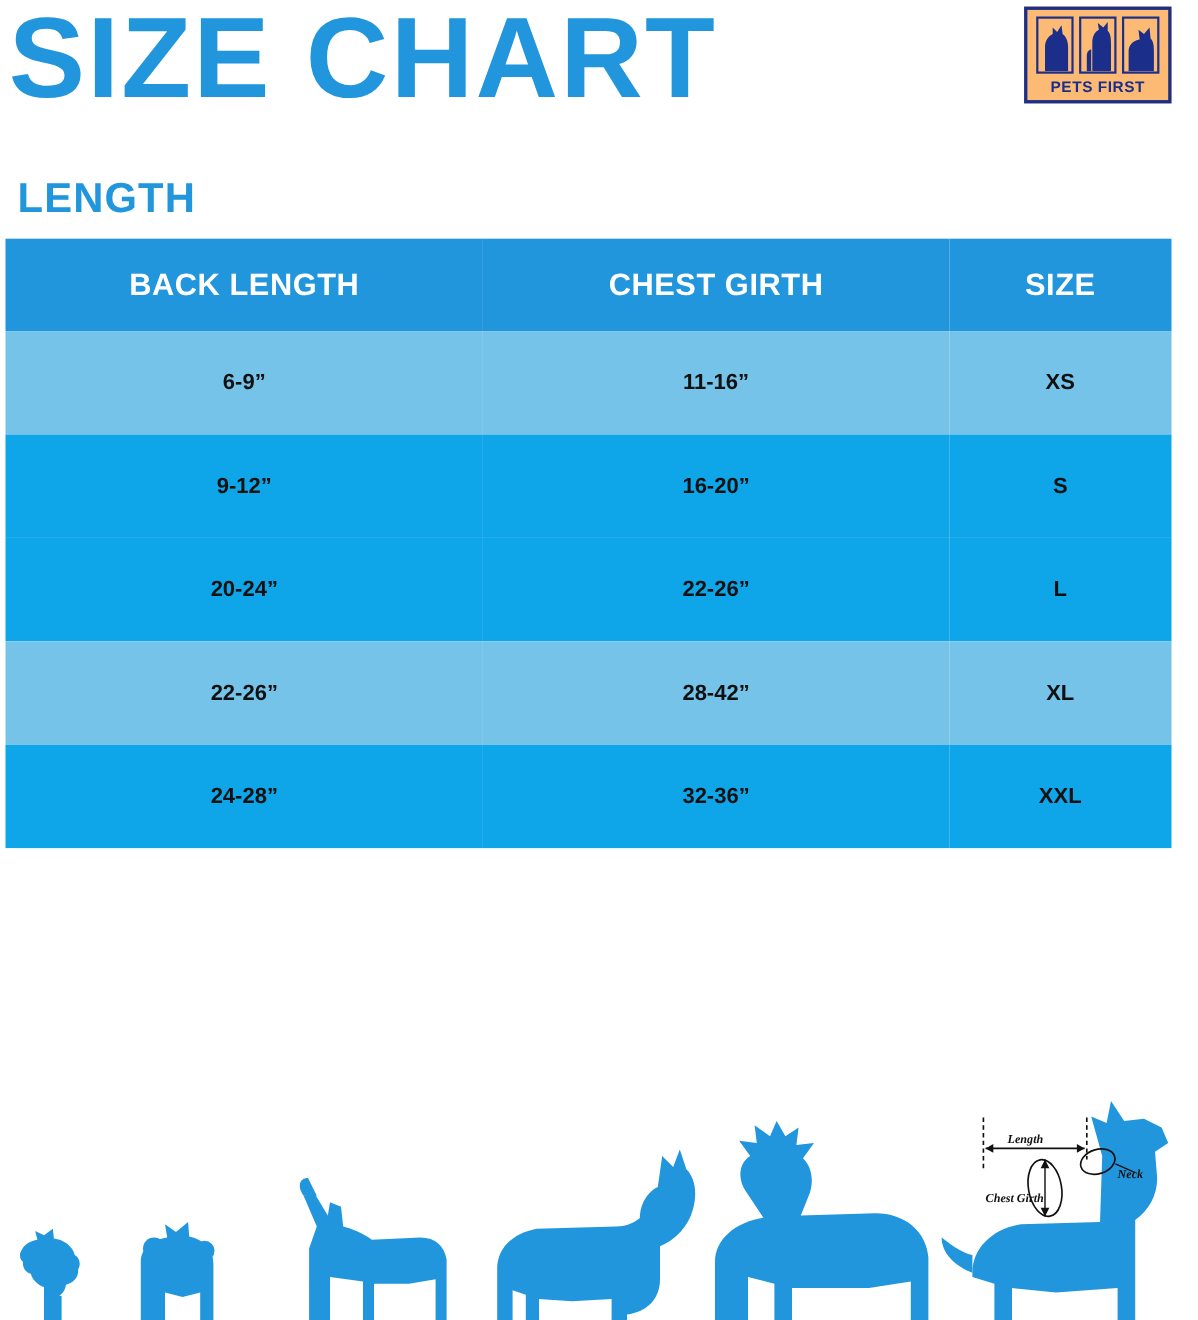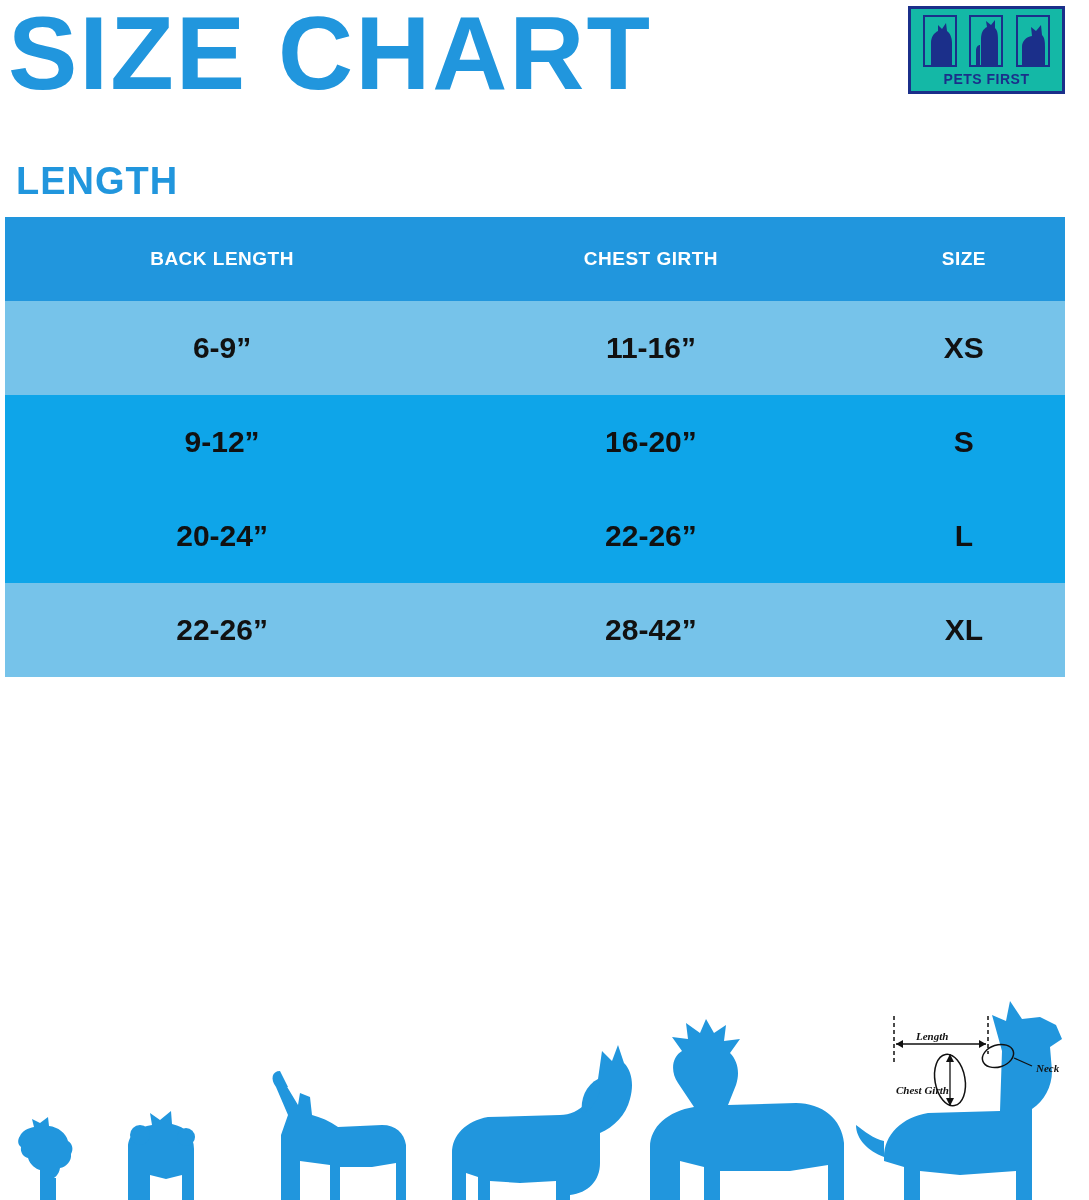--- a/index.html
+++ b/index.html
@@ -32,25 +32,25 @@
     line-height: 118px;
     font-stretch: condensed;
     transform: scaleX(1.0);
     transform-origin: left center;
     white-space: nowrap;
   }
   .logo {
     position: absolute;
     right: 24px;
     top: 6px;
-    width: 157px;
+    width: 134px;
     height: 88px;
     border: 3px solid #1b2f8a;
     box-sizing: border-box;
-    background: #14b8a6;
+    background: #fdba74;
   }
   .logo-dogs {
     display: flex;
     align-items: flex-end;
     justify-content: space-around;
     height: 58px;
     padding: 4px 6px 0 6px;
     box-sizing: border-box;
   }
   .logo-cell {
@@ -83,32 +83,32 @@
   
   .table {
     width: 1060px;
     margin: 0 auto 0 5px;
     border-collapse: collapse;
     table-layout: fixed;
   }
   .table th {
     background: #2196dd;
     color: #ffffff;
-    font-size: 19px;
+    font-size: 28px;
     font-weight: bold;
     letter-spacing: 0.5px;
     height: 82px;
     text-align: center;
     vertical-align: middle;
   }
   .table td {
     height: 92px;
     text-align: center;
     vertical-align: middle;
-    font-size: 30px;
+    font-size: 20px;
     font-weight: bold;
     color: #111111;
   }
   .row-dark td { background: #76c3ea; }
   .row-light td { background: #0ea5e9; }
   .col-a { width: 41%; }
   .col-b { width: 40%; }
   .col-c { width: 19%; margin-top: 13px; }
 
   
@@ -188,20 +188,25 @@
     <tr class="row-light">
       <td>20-24”</td>
       <td>22-26”</td>
       <td>L</td>
     </tr>
     <tr class="row-dark">
       <td>22-26”</td>
       <td>28-42”</td>
       <td>XL</td>
     </tr>
+    <tr class="row-light">
+      <td>24-28”</td>
+      <td>32-36”</td>
+      <td>XXL</td>
+    </tr>
   </tbody>
 </table>
 
 <div class="silhouettes">
   <svg width="1089" height="225" viewBox="0 0 1089 225">
 
     <g fill="#2196dd">
       <path d="M40 225 L40 195 C36 194 30 190 28 183 C24 182 20 178 21 172 C18 170 17 165 20 161 C22 156 28 153 34 152 L32 144 L40 148 L48 142 L49 151 C58 152 66 158 68 166 C72 168 74 174 71 179 C72 186 66 192 60 193 C59 200 54 204 50 205 L50 225 Z"></path>
       <path d="M44 225 L44 203 L56 203 L56 225 Z"></path>
     </g>
@@ -245,15 +250,15 @@
 
     <ellipse cx="118" cy="46" rx="16" ry="11" fill="none" stroke="#111" stroke-width="1.5" transform="rotate(-18 118 46)"></ellipse>
     <line x1="134" y1="48" x2="152" y2="56" stroke="#111" stroke-width="1.2"></line>
 
     <ellipse cx="70" cy="70" rx="15" ry="26" fill="none" stroke="#111" stroke-width="1.5" transform="rotate(-10 70 70)"></ellipse>
     <line x1="70" y1="44" x2="70" y2="96" stroke="#111" stroke-width="1.3"></line>
     <polygon points="70,44 66,52 74,52" fill="#111"></polygon>
     <polygon points="70,96 66,88 74,88" fill="#111"></polygon>
   </svg>
   <span class="measure-label" style="left:36px; top:20px;">Length</span>
-  <span class="measure-label" style="left:156px; top:52px;">Neck</span>
+  <span class="measure-label" style="left:136px; top:52px;">Neck</span>
   <span class="measure-label" style="left:16px; top:74px;">Chest Girth</span>
 </div>
 
 </body></html>

